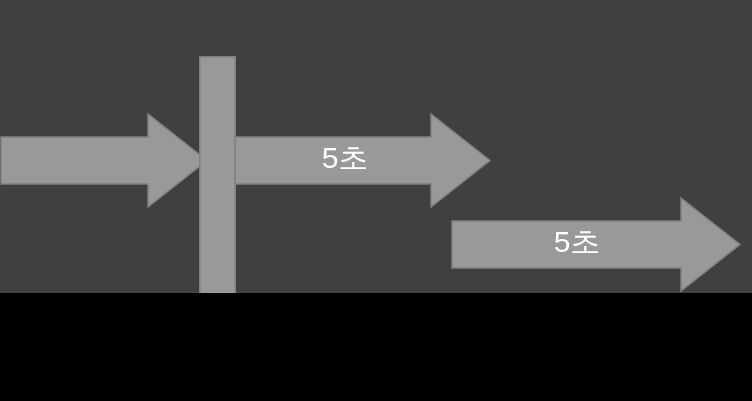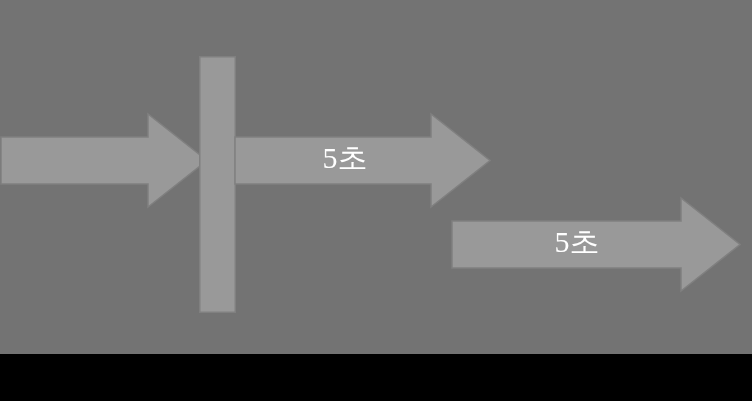--- a/index.html
+++ b/index.html
@@ -7,24 +7,23 @@
     margin: 0;
     padding: 0;
     background: #000000;
   }
   body {
     font-family: "Liberation Sans", "DejaVu Sans", sans-serif;
   }
   #canvas {
     position: relative;
     width: 752px;
-    height: 354px;
-    background: #737373;
+    height: 293px;
+    background: #404040;
     overflow: hidden;
-    font-family: Liberation Serif, serif;
   }
   .shape {
     position: absolute;
   }
   .shape svg {
     display: block;
     overflow: visible;
   }
   .arrow-label {
     position: absolute;

